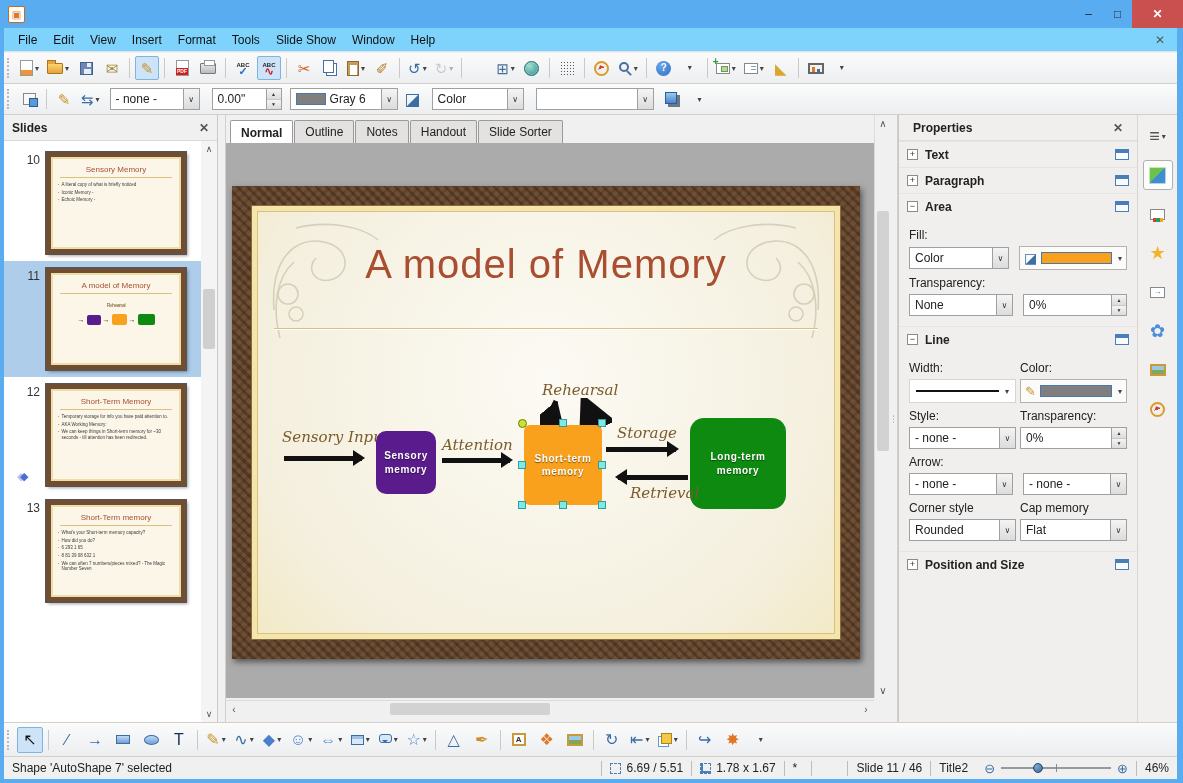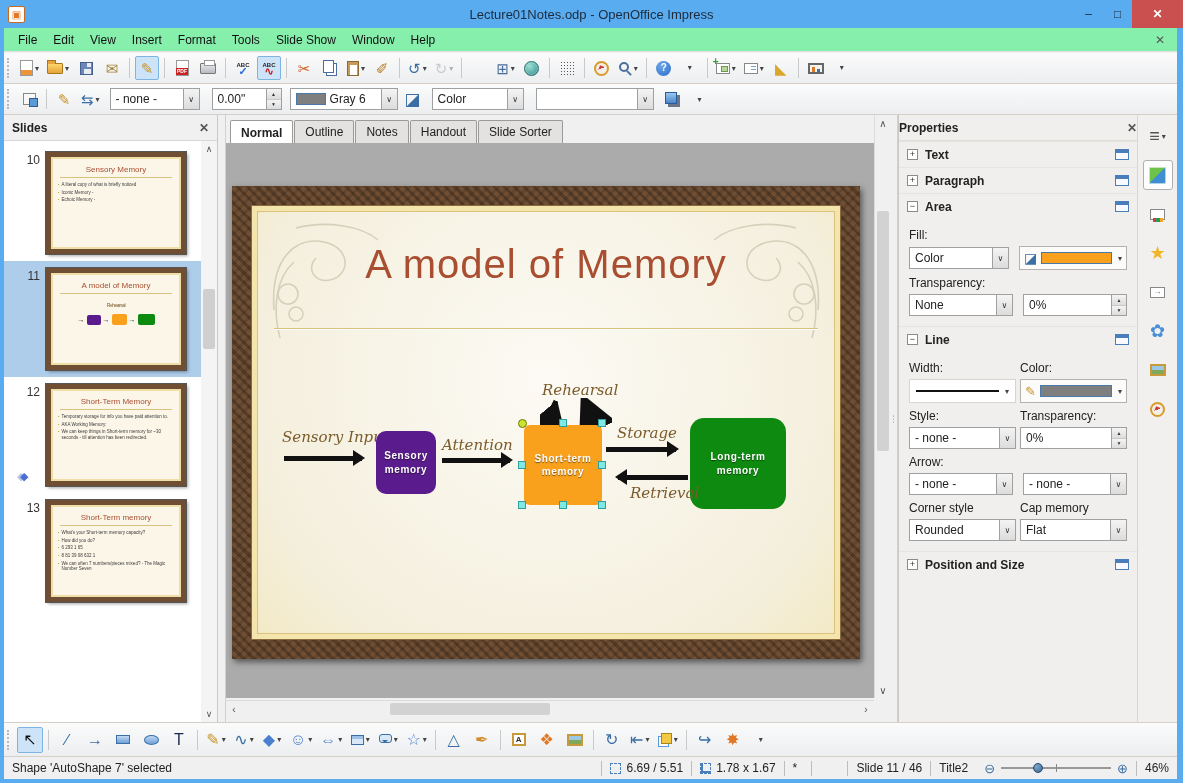--- a/index.html
+++ b/index.html
@@ -10,21 +10,21 @@
   .titlebar { position:absolute; left:0; top:0; width:1183px; height:28px; display:flex; align-items:center; }
   .appicon { width:17px; height:17px; margin-left:8px; background:#fff; border:1px solid #c96a1e; border-radius:2px; display:flex; align-items:center; justify-content:center; font-size:10px; color:#e07828; }
   .tbtitle { position:absolute; left:0; right:0; text-align:center; color:#1d2b3a; font-size:13px; }
   .winbtns { position:absolute; right:0; top:0; height:28px; display:flex; z-index:3; }
   .wbtn { width:29px; height:28px; display:flex; align-items:center; justify-content:center; color:#1d2b3a; font-size:12px; cursor:default; }
   .wbtn.close { width:51px; background:#c9504e; color:#fff; font-weight:bold; }
 
   .app { position:absolute; left:4px; top:28px; width:1173px; height:751px; background:#f0f0f0; }
 
   
-  .menubar { position:absolute; left:0; top:0; width:1173px; height:24px; background:#86efac; border-bottom:1px solid #e2e2e2; display:flex; align-items:center; padding-left:6px; }
+  .menubar { position:absolute; left:0; top:0; width:1173px; height:24px; background:#7dd3fc; border-bottom:1px solid #e2e2e2; display:flex; align-items:center; padding-left:6px; }
   .mitem { padding:4px 8px; color:#111; }
   .mclose { position:absolute; right:8px; top:3px; color:#555; font-size:12px; padding:2px 4px; }
 
   
   .tbrow { position:absolute; left:0; width:1173px; background:linear-gradient(#fbfbfb,#eceef0); border-bottom:1px solid #d4d0c8; display:flex; align-items:center; }
   .tb1 { top:25px; height:31px; }
   .tb2 { top:56px; height:31px; }
   .grip { width:5px; height:20px; margin:0 4px 0 3px; border-left:2px dotted #b9b9b9; }
   .tbtn { height:24px; min-width:24px; padding:0 2px; margin:0 1px; display:flex; align-items:center; justify-content:center; border:1px solid transparent; border-radius:2px; }
   .tbtn.active { background:#cde3f7; border-color:#7eb4e2; }
@@ -151,21 +151,21 @@
   .handle.rot { width:9px; height:9px; border-radius:50%; background:#cbe432; border-color:#6a7a00; }
 
   .mvscroll { position:absolute; right:0; top:0; width:16px; height:583px; background:#f0f0f0; border-left:1px solid #dcdcdc; }
   .mvscroll .sarr, .mhscroll .sarr { position:absolute; display:flex; align-items:center; justify-content:center; color:#555; font-size:10px; width:16px; height:16px; }
   .mvscroll .sthumb { position:absolute; left:2px; width:12px; background:#d2d2d2; border-radius:2px; }
   .mhscroll { position:absolute; left:0; bottom:6px; width:648px; height:16px; background:#f0f0f0; border-top:1px solid #dcdcdc; }
   .mhscroll .sthumb { position:absolute; top:2px; height:12px; background:#d2d2d2; border-radius:2px; }
 
   
   .props { position:absolute; left:894px; top:0; width:239px; height:607px; background:#f0efed; border-left:1px solid #c8c8c8; font-size:12px; }
-  .prophdr { height:26px; display:flex; align-items:center; padding:0 0; font-weight:bold; color:#222; border-bottom:1px solid #e0ded9; }
+  .prophdr { height:26px; display:flex; align-items:center; padding:0 14px; font-weight:bold; color:#222; border-bottom:1px solid #e0ded9; }
   .prophdr .x { margin-left:auto; color:#555; }
   .secrow { height:26px; display:flex; align-items:center; gap:7px; padding:0 8px; border-top:1px solid #e6e4e0; }
   .seclabel { font-weight:bold; color:#222; }
   .exp { width:11px; height:11px; border:1px solid #8a8a8a; background:#fff; display:flex; align-items:center; justify-content:center; font-size:9px; line-height:1; color:#333; }
   .dlg { margin-left:auto; width:14px; height:11px; border:1px solid #4a7ebb; border-top:4px solid #4a7ebb; background:#f8faff; }
   .secbody { padding:3px 10px 10px; }
   .flabel { margin:6px 0 4px; color:#222; }
   .crow { display:flex; gap:10px; align-items:center; }
   .crow .sel, .crow .spin { flex:1; }
   .swatchbox { flex:1; height:24px; border:1px solid #b5b2ad; background:#fbfbfa; display:flex; align-items:center; gap:4px; padding:0 4px; }
@@ -200,21 +200,20 @@
   .ztick { position:absolute; left:50%; top:3px; width:1px; height:8px; background:#888; }
   .zthumb { position:absolute; left:32px; top:2px; width:10px; height:10px; border-radius:50%; background:radial-gradient(circle at 35% 30%,#7fa8d0,#3a6490); border:1px solid #2a4a70; }
 </style>
 </head>
 <body>
 
 <div class="win">
 
   <div class="titlebar">
     <div class="appicon">▣</div>
-    <div class="tbtitle">Lecture01Notes.odp - OpenOffice Impress</div>
     <div class="winbtns">
       <div class="wbtn">–</div>
       <div class="wbtn">□</div>
       <div class="wbtn close">✕</div>
     </div>
   </div>
 
   <div class="app">
 
     <div class="menubar">

